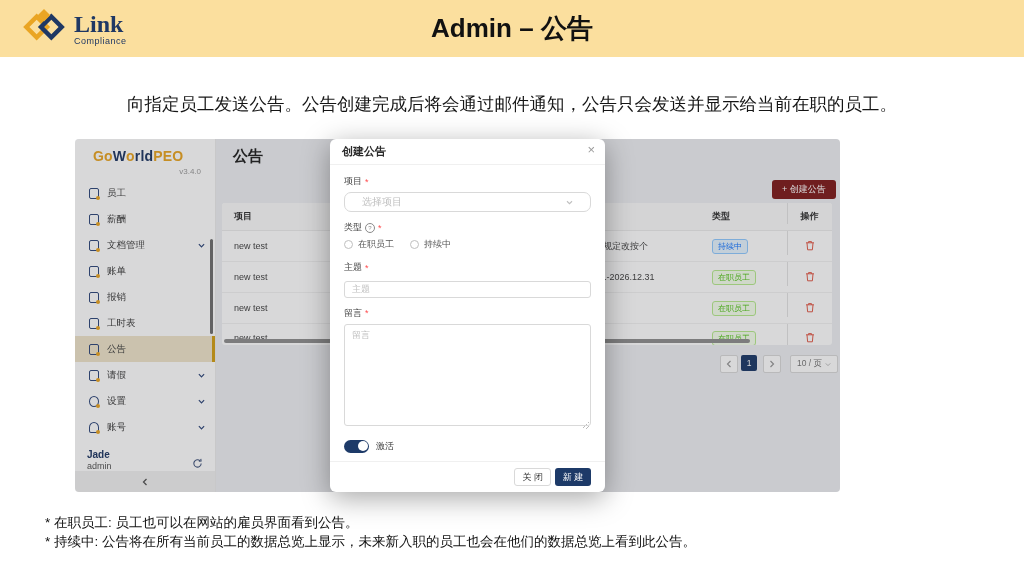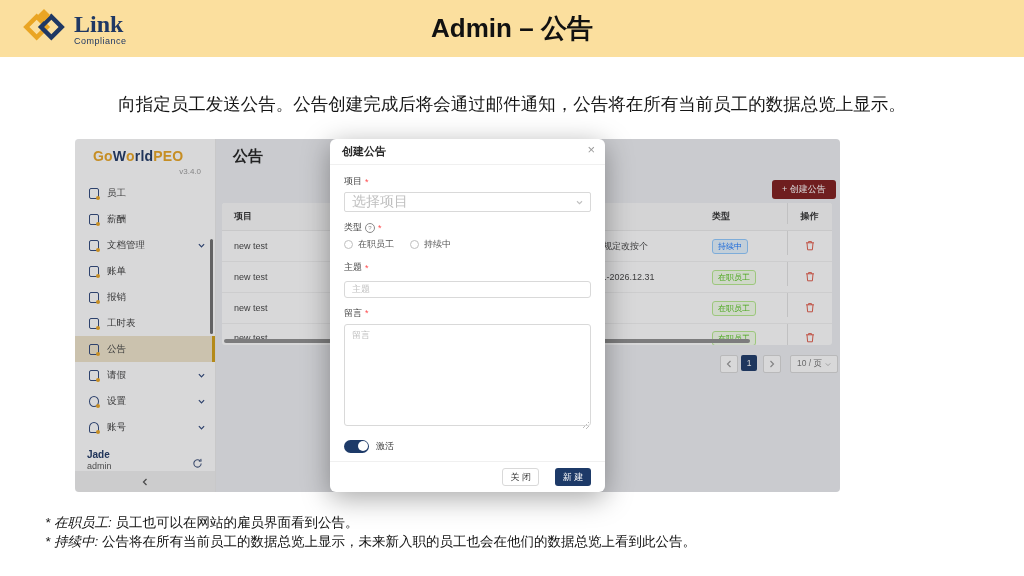--- a/index.html
+++ b/index.html
@@ -25,21 +25,21 @@
   }
   
   .description{
     position:absolute;left:40px;right:40px;top:92px;
     text-align:center;font-size:17.5px;color:#151515;
   }
   .footnotes{
     position:absolute;left:45px;top:513px;right:30px;
     font-size:13.5px;color:#111;line-height:19px;
   }
-  .footnotes .term{font-style:italic;}
+  .footnotes .term{}
   
   .app{
     position:absolute;left:75px;top:139px;width:765px;height:353px;
     background:#eef0f3;border-radius:4px;overflow:hidden;
   }
   .app-mask{
     position:absolute;inset:0;background:rgba(40,40,45,0.18);z-index:5;
   }
   
   .sidebar{
@@ -135,22 +135,22 @@
     position:absolute;right:10px;top:4px;font-size:13px;color:#9b9b9b;cursor:pointer;line-height:1;
   }
   .modal-body{padding:10px 14px 0 14px;}
   .f-label{font-size:9px;color:#444;margin-bottom:4px;display:flex;align-items:center;gap:3px;}
   .req{color:#ff4d4f;font-size:9px;}
   .info-circle{
     width:8px;height:8px;border:1px solid #8a8a8a;border-radius:50%;
     font-size:6px;color:#8a8a8a;display:inline-flex;align-items:center;justify-content:center;line-height:1;
   }
   .select-box{
-    height:18px;border:1px solid #d9d9d9;border-radius:2px;display:flex;align-items:center;
-    padding:0 7px;font-size:14px;color:#bfbfbf;justify-content:space-between;cursor:pointer;margin-bottom:9px;
+    height:18px;border:1px solid #d9d9d9;border-radius:7px;display:flex;align-items:center;
+    padding:0 17px;font-size:10px;color:#bfbfbf;justify-content:space-between;cursor:pointer;margin-bottom:9px;
     background:#fff;
   }
   .radio-row{display:flex;align-items:center;gap:16px;margin:2px 0 10px 0;}
   .radio{display:flex;align-items:center;gap:5px;font-size:9px;color:#555;cursor:pointer;}
   .radio-dot{width:9px;height:9px;border:1px solid #bfbfbf;border-radius:50%;background:#fff;box-sizing:border-box;}
   .text-input{
     width:100%;height:17px;border:1px solid #d9d9d9;border-radius:3px;font-size:9px;color:#333;
     padding:0 7px;box-sizing:border-box;outline:none;margin-bottom:9px;background:#fff;
     font-family:"Liberation Sans","DejaVu Sans",sans-serif;
   }
@@ -166,21 +166,21 @@
       linear-gradient(135deg,transparent 50%, #bbb 50%, #bbb 57%, transparent 57%, transparent 72%, #bbb 72%, #bbb 79%, transparent 79%);
   }
   .toggle-row{display:flex;align-items:center;gap:7px;margin-top:2px;}
   .toggle{
     width:25px;height:13px;border-radius:7px;background:#1d3a68;position:relative;cursor:pointer;
   }
   .toggle-knob{position:absolute;right:1.5px;top:1.5px;width:10px;height:10px;border-radius:50%;background:#fff;}
   .toggle-label{font-size:9px;color:#333;}
   .modal-footer{
     position:absolute;left:0;right:0;bottom:0;height:31px;border-top:1px solid #f0f0f0;
-    display:flex;align-items:center;justify-content:flex-end;gap:16px;padding:0 14px;box-sizing:border-box;
+    display:flex;align-items:center;justify-content:flex-end;gap:4px;padding:0 14px;box-sizing:border-box;
   }
   .btn-default{
     min-width:36px;height:18px;border:1px solid #d9d9d9;border-radius:3px;background:#fff;
     font-size:9px;color:#333;cursor:pointer;display:flex;align-items:center;justify-content:center;padding:0 7px;
   }
   .btn-primary{
     min-width:36px;height:18px;border:none;border-radius:3px;background:#1d3a68;
     font-size:9px;color:#fff;cursor:pointer;display:flex;align-items:center;justify-content:center;padding:0 7px;
   }
 </style>
@@ -197,21 +197,21 @@
       </svg>
     </span>
     <div class="brand-text">
       <div class="brand-line1">Link</div>
       <div class="brand-line2">Compliance</div>
     </div>
   </div>
   <div class="slide-title">Admin – 公告</div>
 </div>
 
-<div class="description">向指定员工发送公告。公告创建完成后将会通过邮件通知，公告将在所有当前员工的数据总览上显示。</div>
+<div class="description">向指定员工发送公告。公告创建完成后将会通过邮件通知，公告只会发送并显示给当前在职的员工。</div>
 
 <div class="app">
 
   <div class="sidebar">
     <div class="side-logo">
       <span class="lg-gold">Go</span><span class="lg-navy">W</span><span class="lg-gold">o</span><span class="lg-navy">rld</span><span class="lg-gold">PEO</span>
     </div>
     <div class="side-version">v3.4.0</div>
 
     <div class="menu-item">

